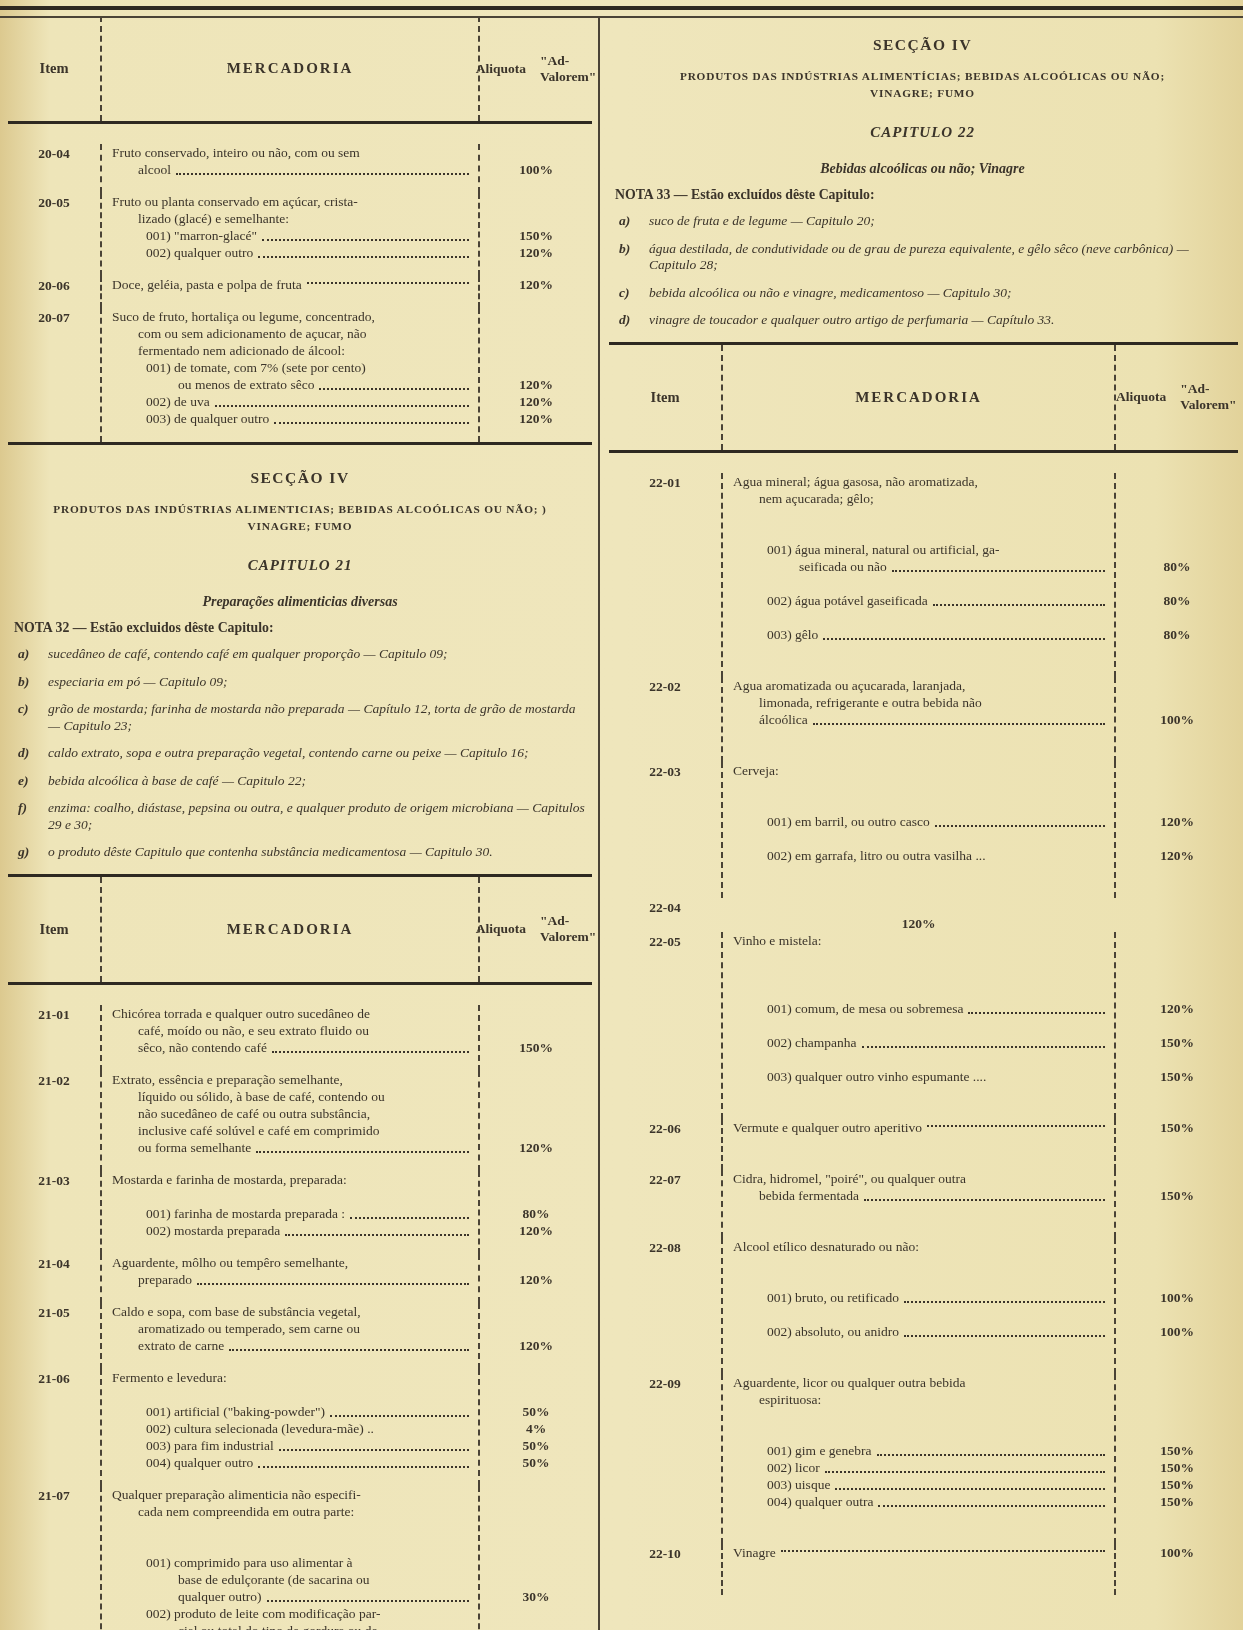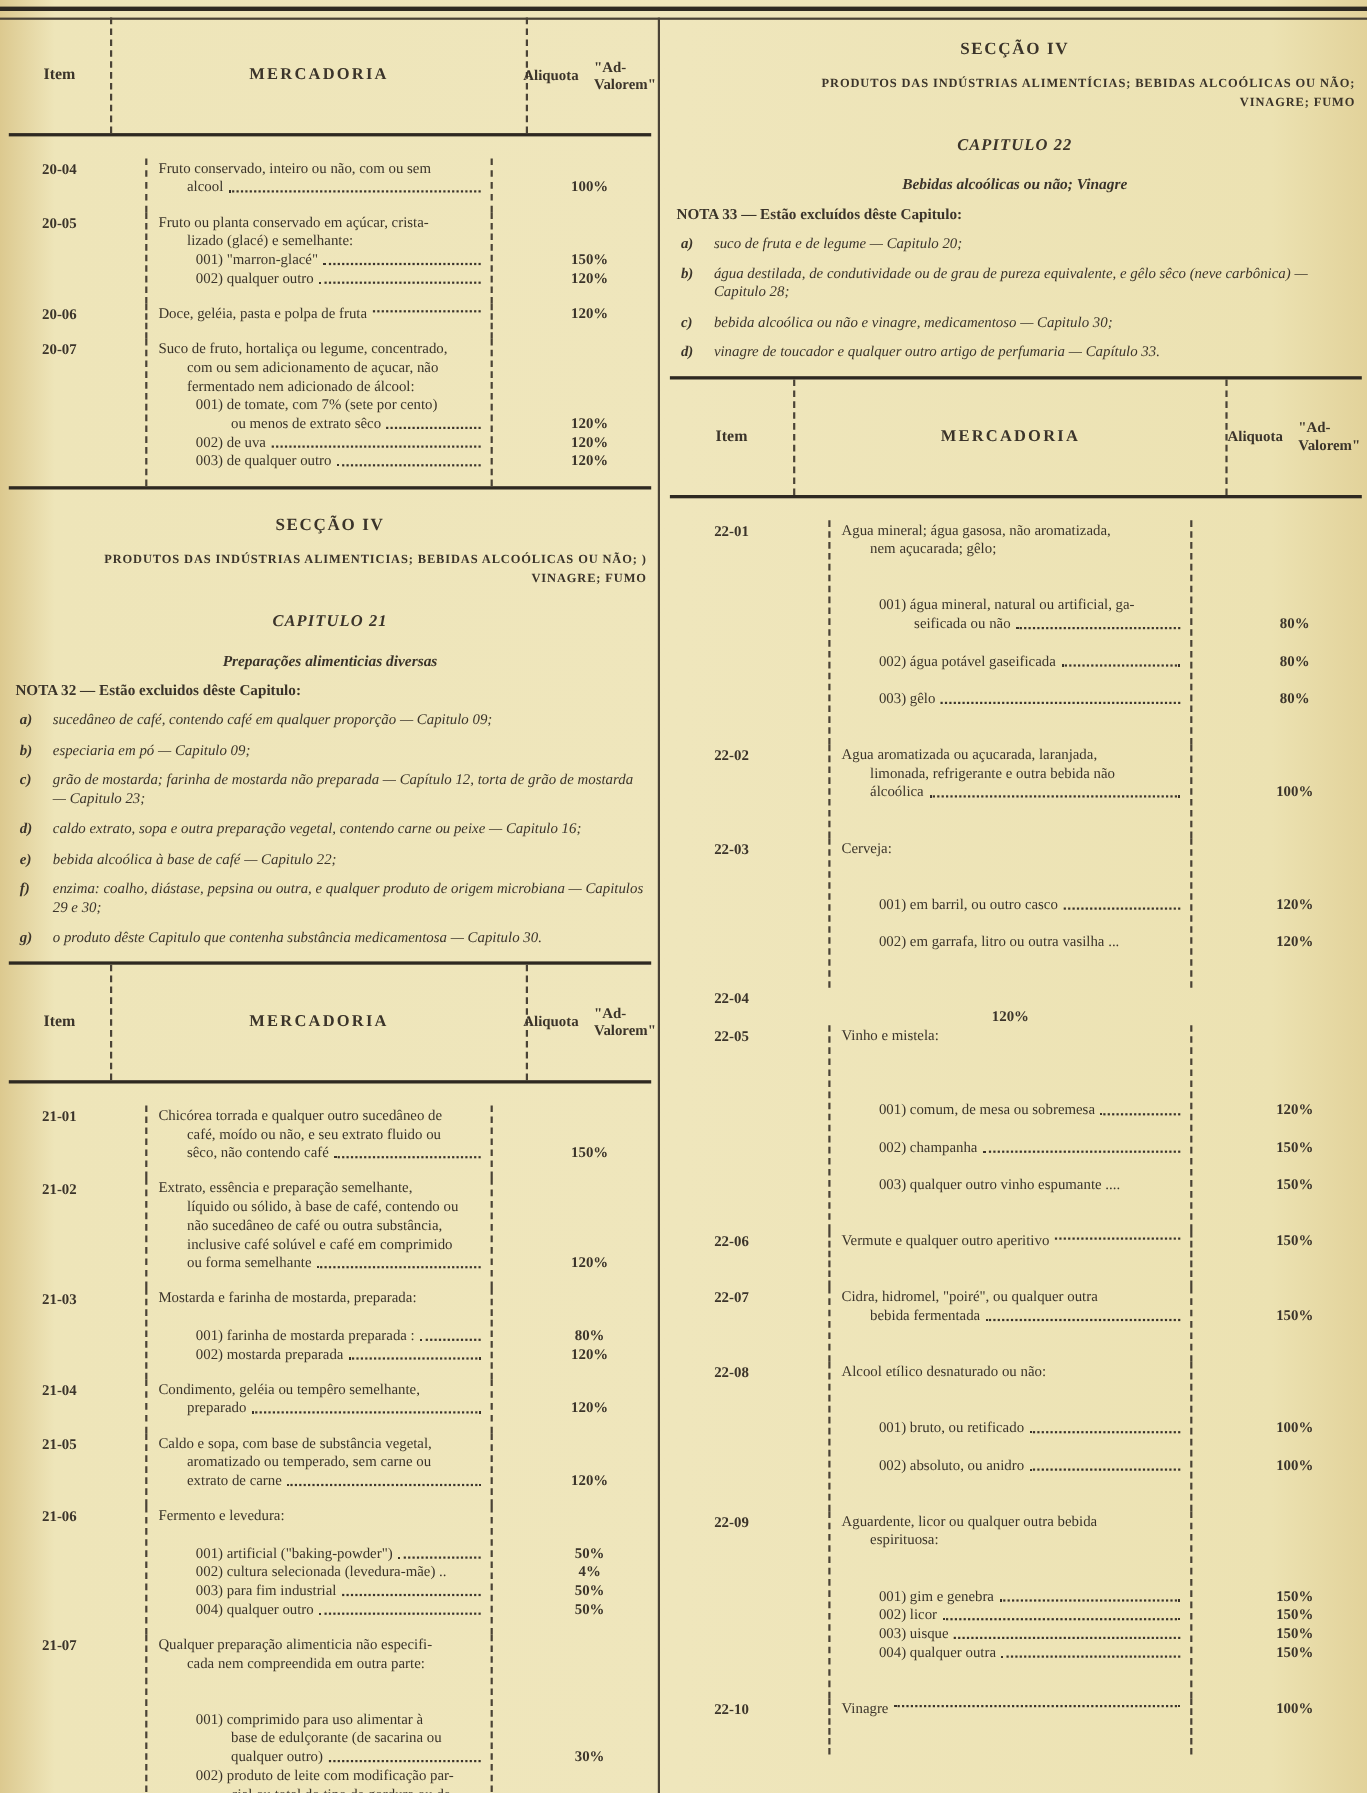--- a/index.html
+++ b/index.html
@@ -26,38 +26,38 @@
   .ttable{width:100%;}
   .t-head{display:grid;border-bottom:3px solid #2e2921;}
   .t-head.rule-top{border-top:3px solid #2e2921;}
   .tbl-left .t-head, .tbl-left .t-row{grid-template-columns:92px 1fr 112px;}
   .tbl-right .t-head, .tbl-right .t-row{grid-template-columns:112px 1fr 122px;}
   .h-item{display:flex;align-items:center;justify-content:center;font-weight:700;font-size:14.5px;padding:44px 0;}
   .h-merc{display:flex;align-items:center;justify-content:center;font-weight:700;font-size:15px;letter-spacing:2px;
           border-left:2px dashed #4a4336;border-right:2px dashed #4a4336;}
   .h-aliq{display:flex;align-items:center;justify-content:center;font-weight:700;font-size:13.5px;gap:14px;}
   .t-body{padding-top:20px;}
-  .t-row{display:grid;gap:32px;}
+  .t-row{display:grid;}
   .c-item{text-align:center;font-weight:700;font-size:13.5px;line-height:17px;padding-top:1px;}
   .c-merc{border-left:2px dashed #4a4336;border-right:2px dashed #4a4336;padding:0 6px 0 0;}
   .c-pct{padding-top:0;}
   .tbl-left .t-row .c-merc{padding-bottom:15px;}
   .tbl-right .t-row .c-merc{padding-bottom:34px;}
   .m-line{display:flex;align-items:flex-end;font-size:13.5px;line-height:17px;height:17px;white-space:nowrap;overflow:hidden;}
   .p-line{font-size:13.5px;line-height:17px;height:17px;font-weight:700;text-align:center;}
   .ind0{padding-left:10px;align-items:center;}
   .ind1{padding-left:36px;}
   .ind2{padding-left:44px;}
   .ind3{padding-left:76px;}
   .lead{flex:1 1 auto;min-width:14px;border-bottom:2.4px dotted #3b342a;margin:0 3px 3px 5px;}
   .t-bottom-rule{border-bottom:3px solid #2e2921;}
   
   .section{padding:6px 4px 2px 4px;}
   .s-title{text-align:center;font-weight:700;font-size:15.5px;letter-spacing:1.5px;margin:18px 0 14px 0;}
-  .s-sub{text-align:right;font-weight:700;font-size:11.3px;letter-spacing:.8px;line-height:17px;margin-bottom:4px;}
+  .s-sub{text-align:center;font-weight:700;font-size:11.3px;letter-spacing:.8px;line-height:17px;margin-bottom:4px;}
   .s-chap{text-align:center;font-weight:700;font-style:italic;font-size:15px;letter-spacing:1px;margin:22px 0 6px 0;}
   .s-chap-title{text-align:center;font-style:italic;font-weight:700;font-size:14px;margin:20px 0 10px 0;}
   .s-note-intro{font-weight:700;font-size:13.8px;margin:8px 0 10px 2px;}
   .note{display:flex;font-size:13.5px;line-height:16.5px;margin-bottom:11px;}
   .note-letter{font-style:italic;font-weight:700;flex:0 0 30px;padding-left:6px;}
   .note-text{flex:1;font-style:italic;}
   #col-right .s-title{margin-top:14px;}
   #col-right .section{padding-right:6px;}
 </style>
 </head>
@@ -291,21 +291,21 @@
               <div class="p-line">&nbsp;</div>
               <div class="p-line">&nbsp;</div>
               <div class="p-line">80%</div>
               <div class="p-line">120%</div>
             </div>
           </div>
           <div class="t-row">
             <div class="c-item">21-04</div>
             <div class="c-merc">
               <div class="m-line ind0">
-                <span>Condimento, geléia ou tempêro semelhante,</span>
+                <span>Aguardente, môlho ou tempêro semelhante,</span>
               </div>
               <div class="m-line ind1">
                 <span>preparado</span>
                 <span class="lead"></span>
               </div>
             </div>
             <div class="c-pct">
               <div class="p-line">&nbsp;</div>
               <div class="p-line">120%</div>
             </div>

